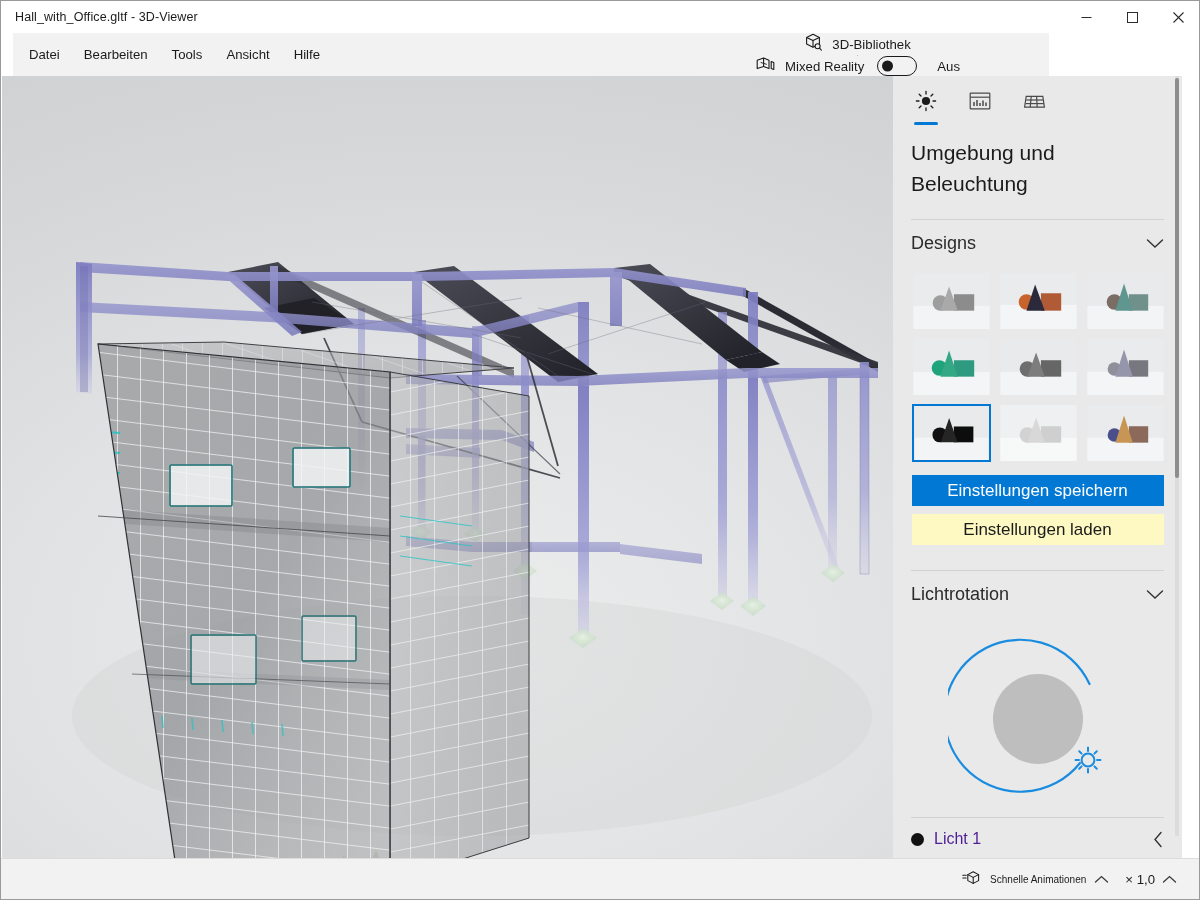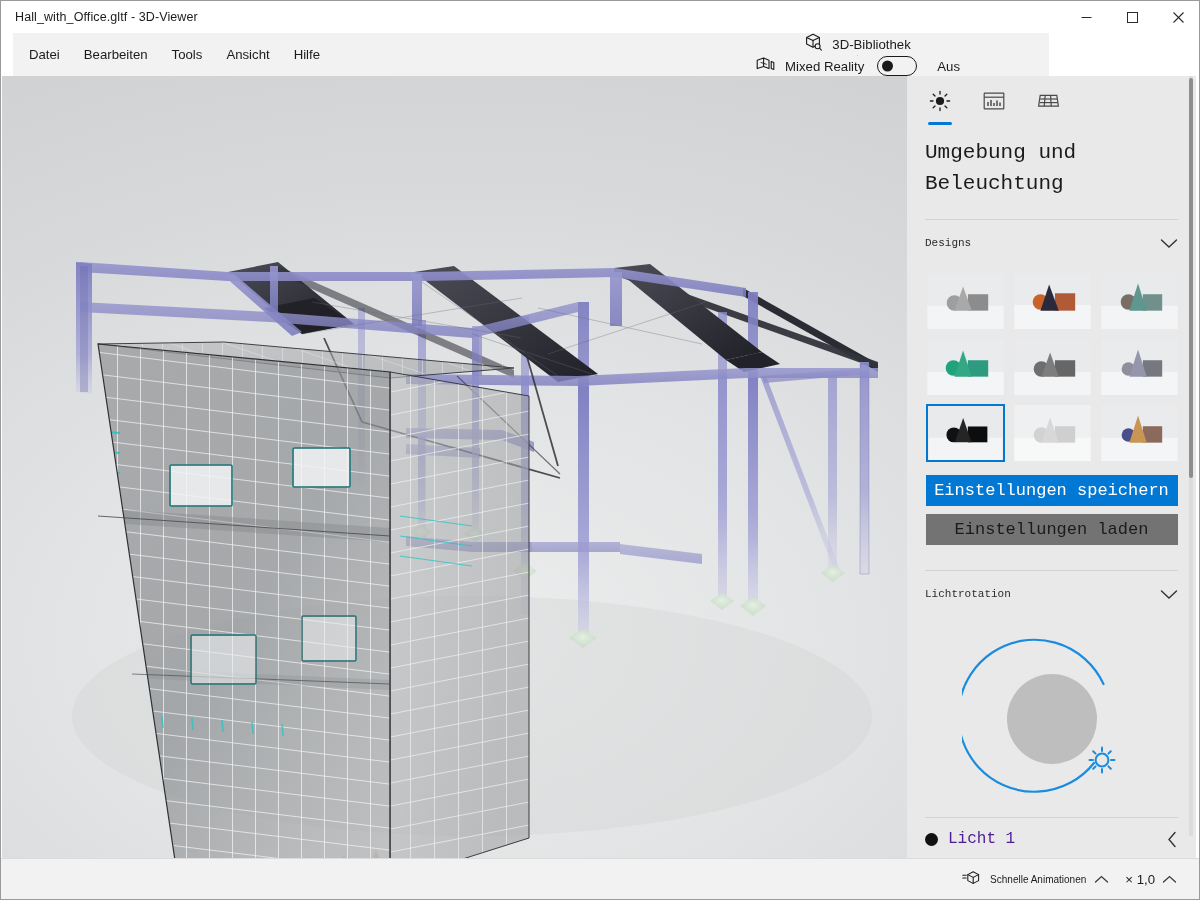--- a/index.html
+++ b/index.html
@@ -67,63 +67,63 @@
     position: absolute; top: 75px; left: 1px; width: 909px; height: 783px;
     overflow: hidden;
     background:
       radial-gradient(ellipse 120% 90% at 50% 72%, #eceded 0%, #e2e3e4 38%, #d5d7d8 70%, #cdcfd1 100%);
     border-right: 1px solid #c8c8c8;
   }
   .viewport svg { position: absolute; top: 0; left: 0; display: block; }
 
   
   .panel {
-    position: absolute; top: 75px; right: 3px; width: 289px; height: 783px;
-    background: #e9e9e9; overflow: hidden; font-family: Liberation Mono, monospace;
+    position: absolute; top: 75px; right: 17px; width: 289px; height: 783px;
+    background: #e9e9e9; overflow: hidden;
   }
   .panel-tabs {
     display: flex; align-items: flex-start; gap: 24px;
     padding: 12px 0 0 18px; height: 44px;
   }
   .ptab { position: relative; width: 30px; height: 30px; display:flex; align-items:center; justify-content:center; color:#1b1b1b; }
   .ptab .underline {
     position: absolute; bottom: -7px; left: 3px; width: 24px; height: 2.6px;
     background: #0078d4; border-radius: 2px;
   }
   .panel-title {
     font-size: 21px; color: #1b1b1b; font-weight: 400; line-height: 31px;
     padding: 17px 18px 0 18px; white-space: pre-line;
   }
 
   .sec-divider { height: 1px; background: #d2d2d2; margin: 0 18px; }
   .sec-head {
     display: flex; align-items: center; justify-content: space-between;
     padding: 0 18px; height: 46px;
   }
-  .sec-head .t { font-size: 11px; color: #2b2b2b; }
+  .sec-head .t { font-size: 18px; color: #2b2b2b; }
   .chev { color: #333; display: flex; }
 
   .design-grid {
     display: grid; grid-template-columns: repeat(3, 79px); gap: 8px;
     padding: 6px 0 0 19px;
   }
   .thumb {
     width: 79px; height: 58px; position: relative; overflow: hidden;
     border: 1px solid transparent;
   }
   .thumb.sel { border: 2px solid #0078d4; }
   .thumb svg { display: block; width: 100%; height: 100%; }
 
   .btn {
     display: block; width: 252px; margin: 0 auto; height: 31px;
     font-size: 17px; text-align: center; line-height: 31px;
     border: none; cursor: default;
   }
   .btn-primary { background: #0078d4; color: #ffffff; margin-top: 13px; }
-  .btn-secondary { background: #737373; color: #1b1b1b; margin-top: 8px; }
+  .btn-secondary { background: #fef9c3; color: #1b1b1b; margin-top: 8px; }
 
   .dial-wrap {
     height: 200px; display: flex; align-items: center; justify-content: center;
     padding-top: 4px;
   }
   .light-row {
     display: flex; align-items: center; justify-content: space-between;
     padding: 0 18px; height: 42px;
   }
   .light-left { display: flex; align-items: center; gap: 10px; }

